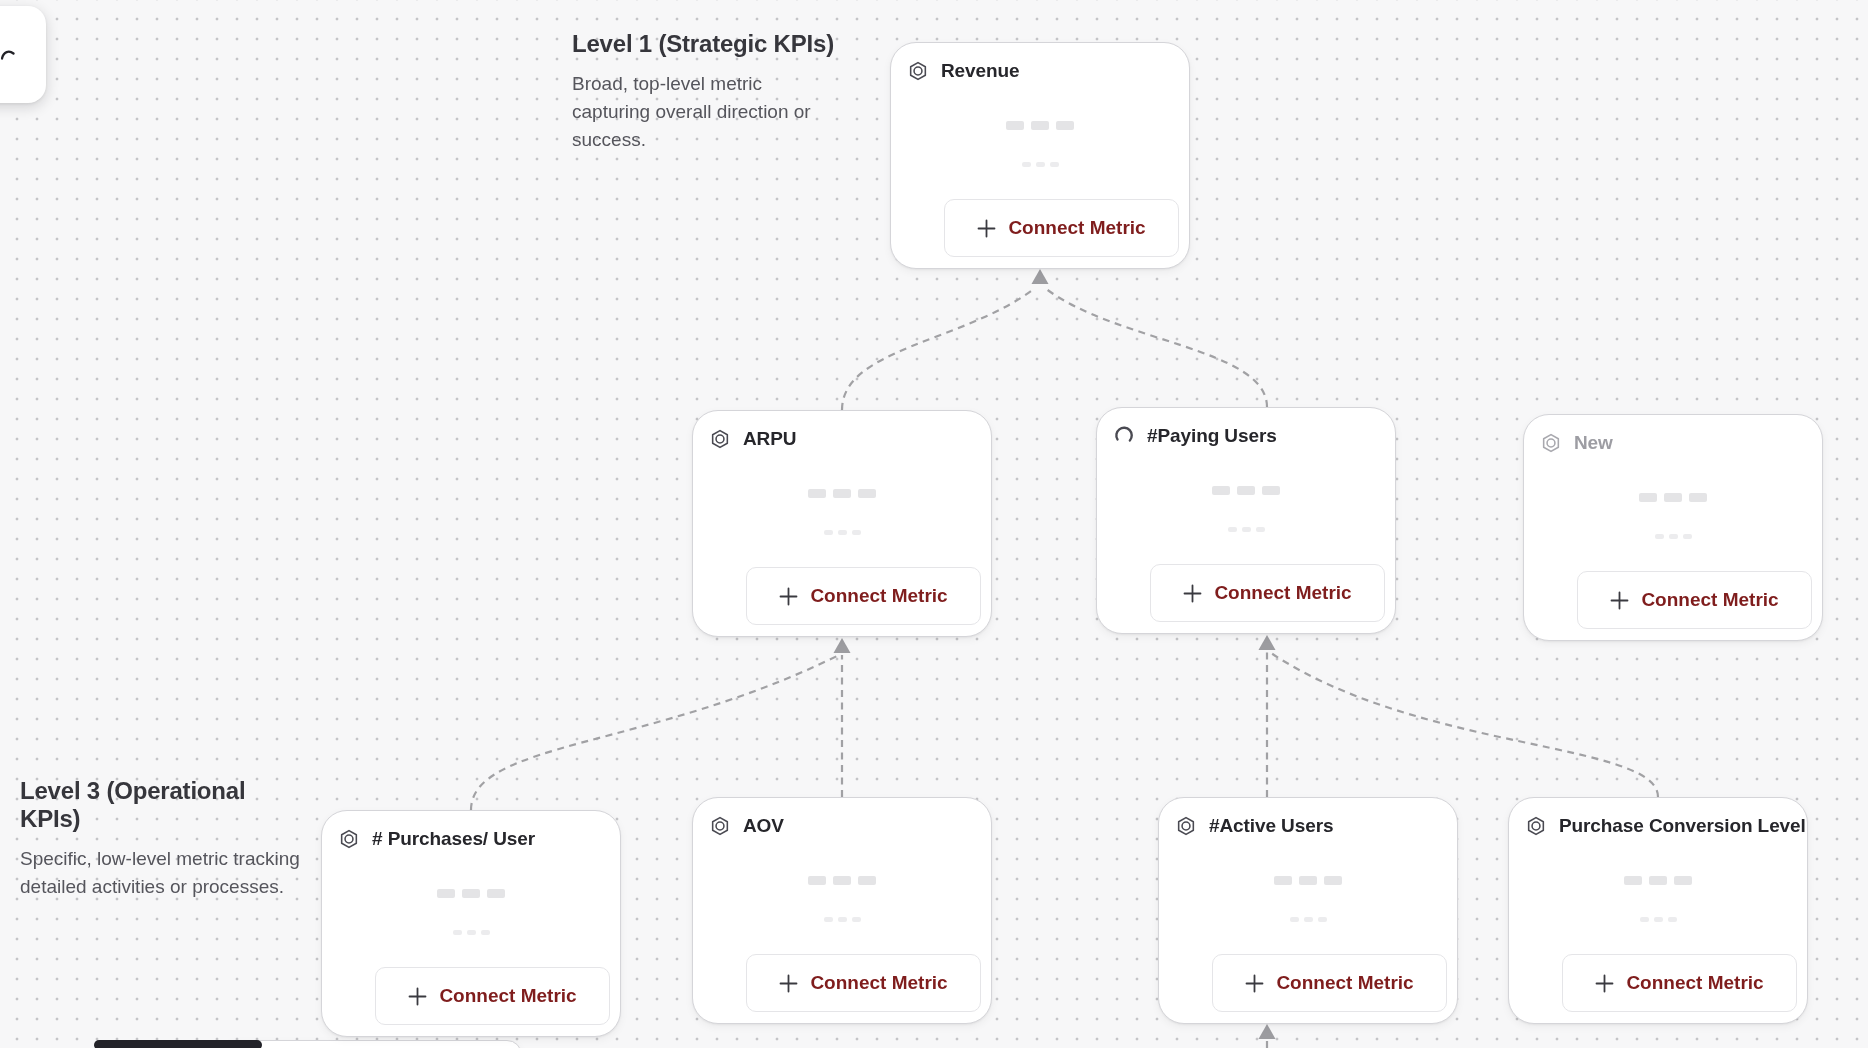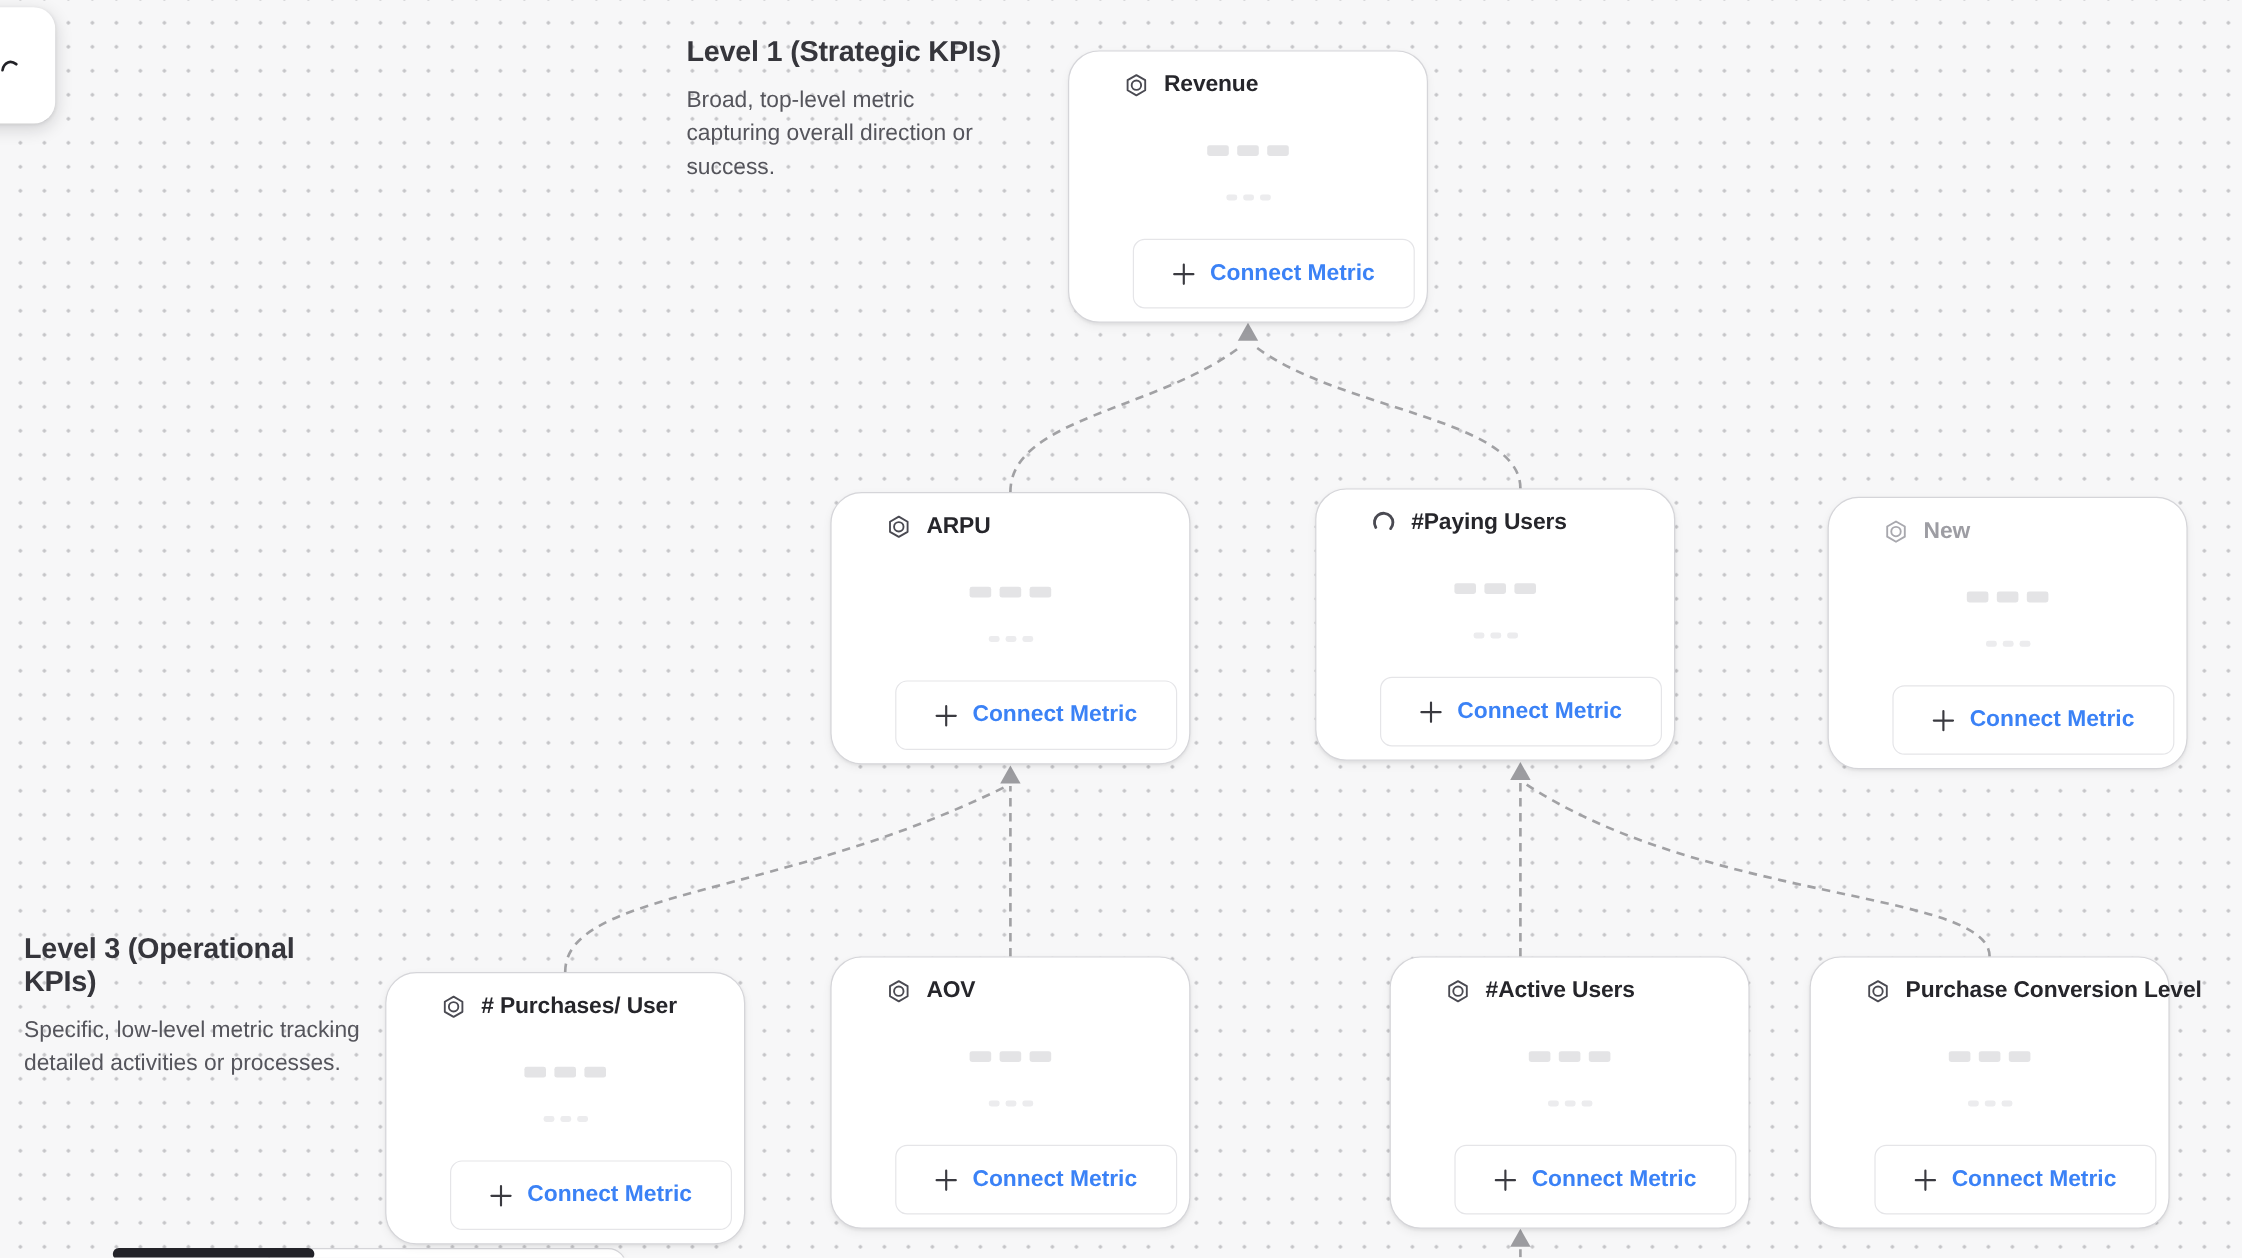--- a/index.html
+++ b/index.html
@@ -25,40 +25,39 @@
   }
   .level p {
     margin: 12px 0 0; font-size: 19px; line-height: 1.48; color: #55555c;
   }
 
   .metric-card {
     position: absolute; width: 300px; height: 227px;
     background: #ffffff; border: 1px solid #d5d5d9; border-radius: 26px;
     box-shadow: 0 1px 2px rgba(16,16,20,.05), 0 3px 8px rgba(16,16,20,.05);
     box-sizing: border-box;
-    padding-left: 29px;
   }
   .card-header { display: flex; align-items: center; gap: 11px; padding: 16px 16px 0 15px; }
   .card-icon { width: 24px; height: 24px; display: flex; align-items: center; justify-content: center; color: #4a4a52; flex: 0 0 auto; }
   .card-title { margin: 0; font-size: 19px; font-weight: 700; color: #26262b; letter-spacing: -0.1px; white-space: nowrap; }
   .metric-card.draft .card-title { color: #9d9da3; }
   .metric-card.draft .card-icon { color: #a8a8ae; }
 
   .skeleton-row { position: absolute; left: 0; right: 0; display: flex; justify-content: center; }
   .skeleton-row.r1 { top: 78px; gap: 7px; }
   .skeleton-row.r2 { top: 119px; gap: 5px; }
   .chip { width: 18px; height: 9px; border-radius: 2px; background: #e4e4e6; }
   .chip.small { width: 9px; height: 5px; background: #ececee; }
 
   .connect-btn {
     position: absolute; left: 10px; right: 10px; bottom: 11px; height: 58px;
     background: #fff; border: 1px solid #e5e5e8; border-radius: 10px;
     display: flex; align-items: center; justify-content: center; gap: 12px;
     font-family: "Liberation Sans", sans-serif;
-    font-size: 19px; font-weight: 600; color: #3b82f6; cursor: pointer; padding: 0; margin-left: 43px;
+    font-size: 19px; font-weight: 600; color: #7f1d1d; cursor: pointer; padding: 0; margin-left: 43px;
   }
   .plus-glyph { display: flex; align-items: center; color: #3a3a40; }
 
   .metric-card.partial { height: 30px; }
 
   .floating-panel {
     position: absolute; left: -34px; top: 6px; width: 80px; height: 97px;
     background: #fff; border-radius: 18px;
     box-shadow: 0 4px 14px rgba(20,20,25,.16), 0 1px 3px rgba(20,20,25,.08);
   }

